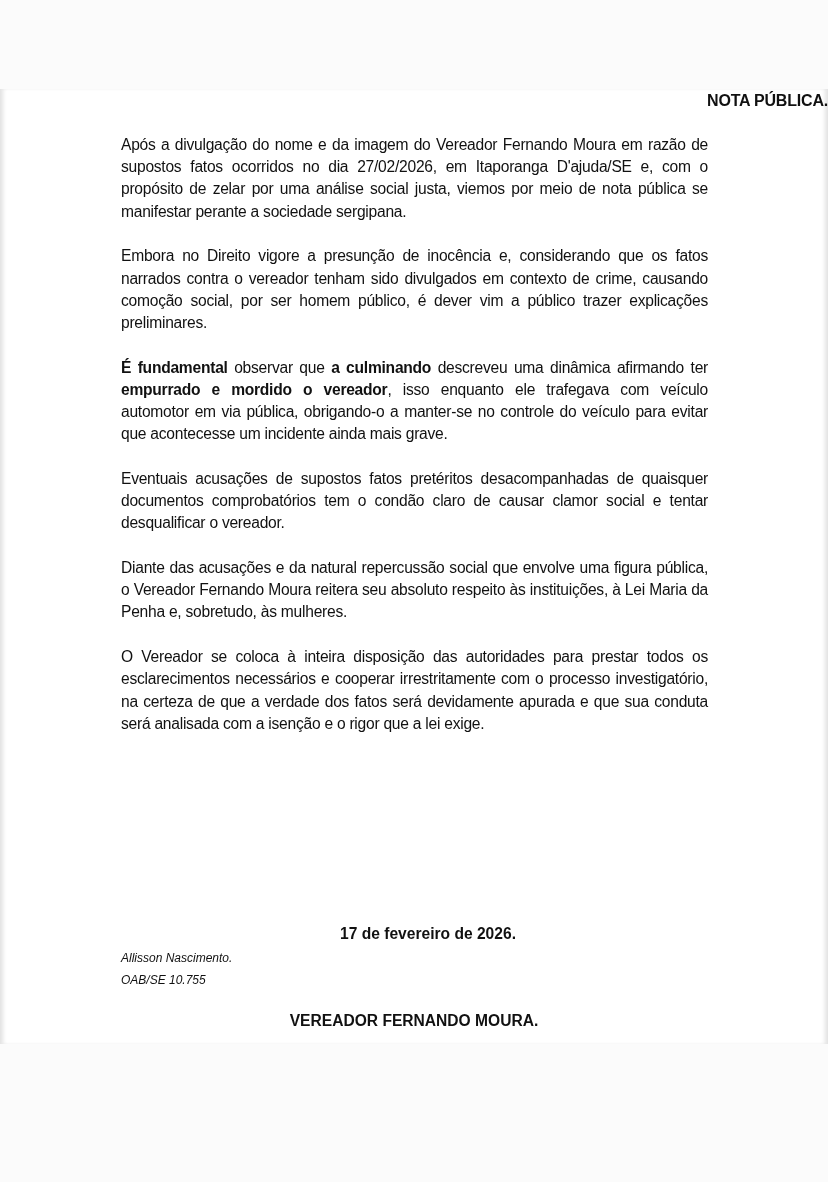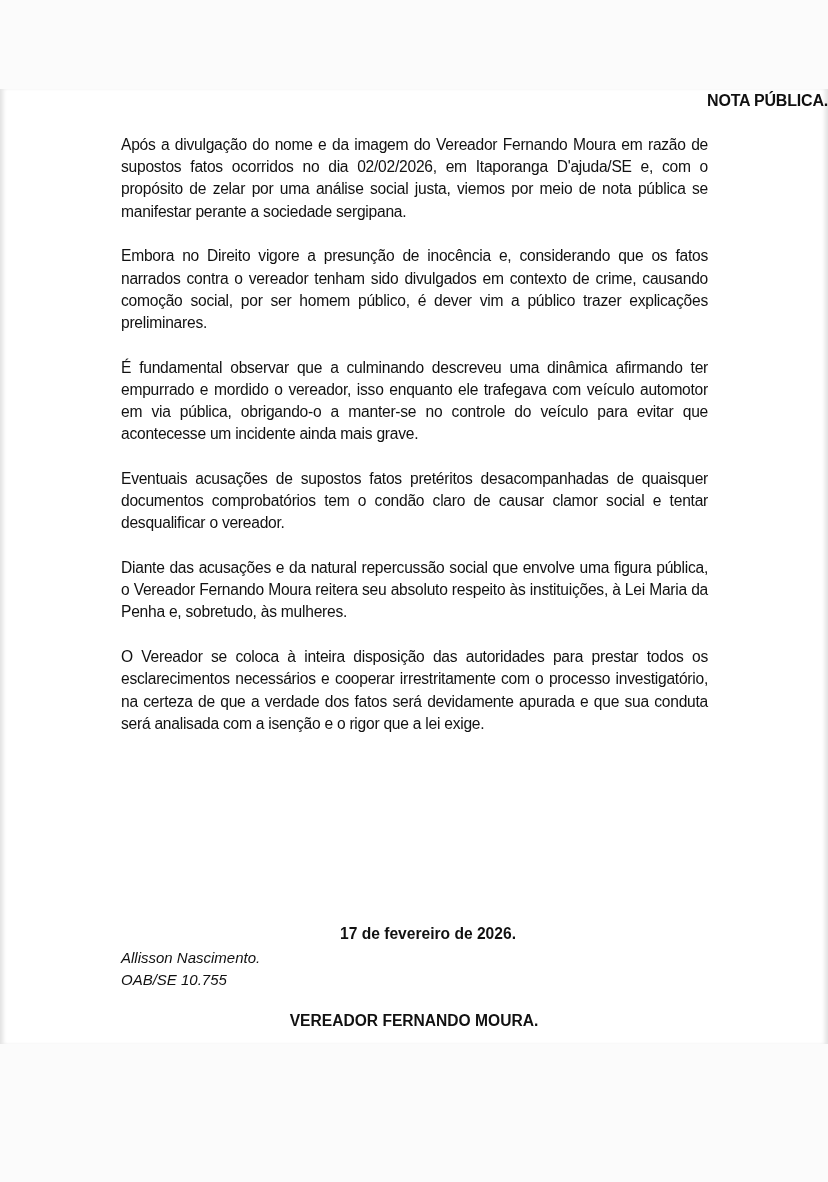--- a/index.html
+++ b/index.html
@@ -16,33 +16,33 @@
     position: absolute; top: 92px; left: 0; width: 828px; text-align: right;
     font-weight: bold; font-size: 16px; letter-spacing: -0.2px;
   }
   .body-text {
     position: absolute; left: 121px; width: 587px;
     font-size: 15.6px; line-height: 22.2px; text-align: justify; letter-spacing: -0.25px;
   }
   .body-text p { margin: 0 0 22.5px 0; }
   .date { position: absolute; top: 925px; left: 0; width: 828px; text-align: center; font-size: 15.6px; padding-left: 14px; font-weight: bold; }
   .date span { margin-left: 0; }
-  .sig { position: absolute; left: 121px; top: 947px; font-style: italic; font-size: 15px; line-height: 22px; }
+  .sig { position: absolute; left: 121px; top: 947px; font-style: italic; font-size: 12px; line-height: 22px; }
   .closing { position: absolute; top: 1012px; left: 0; width: 828px; text-align: center; font-weight: bold; font-size: 15.6px; }
-  b { font-weight: normal; }
+  b { font-weight: bold; }
 </style>
 </head>
 <body>
 
 <div class="page"></div>
 
 <div class="title">NOTA PÚBLICA.</div>
 
 <div class="body-text" id="body" style="top:134px;">
-    <p><span>Após a divulgação do nome e da imagem do Vereador Fernando Moura em razão de supostos fatos ocorridos no dia 02/02/2026, em Itaporanga D'ajuda/SE e, com o propósito de zelar por uma análise social justa, viemos por meio de nota pública se manifestar perante a sociedade sergipana.</span></p>
+    <p><span>Após a divulgação do nome e da imagem do Vereador Fernando Moura em razão de supostos fatos ocorridos no dia 27/02/2026, em Itaporanga D'ajuda/SE e, com o propósito de zelar por uma análise social justa, viemos por meio de nota pública se manifestar perante a sociedade sergipana.</span></p>
     <p><span>Embora no Direito vigore a presunção de inocência e, considerando que os fatos narrados contra o vereador tenham sido divulgados em contexto de crime, causando comoção social, por ser homem público, é dever vim a público trazer explicações preliminares.</span></p>
     <p><b>É fundamental</b><span> observar que </span><b>a culminando</b><span> descreveu uma dinâmica afirmando ter </span><b>empurrado e mordido o vereador</b><span>, isso enquanto ele trafegava com veículo automotor em via pública, obrigando-o a manter-se no controle do veículo para evitar que acontecesse um incidente ainda mais grave.</span></p>
     <p><span>Eventuais acusações de supostos fatos pretéritos desacompanhadas de quaisquer documentos comprobatórios tem o condão claro de causar clamor social e tentar desqualificar o vereador.</span></p>
     <p><span>Diante das acusações e da natural repercussão social que envolve uma figura pública, o Vereador Fernando Moura reitera seu absoluto respeito às instituições, à Lei Maria da Penha e, sobretudo, às mulheres.</span></p>
     <p><span>O Vereador se coloca à inteira disposição das autoridades para prestar todos os esclarecimentos necessários e cooperar irrestritamente com o processo investigatório, na certeza de que a verdade dos fatos será devidamente apurada e que sua conduta será analisada com a isenção e o rigor que a lei exige.</span></p>
   </div>
 
 <div class="date"><span>17 de fevereiro de 2026.</span></div>
 
 <div class="sig">

